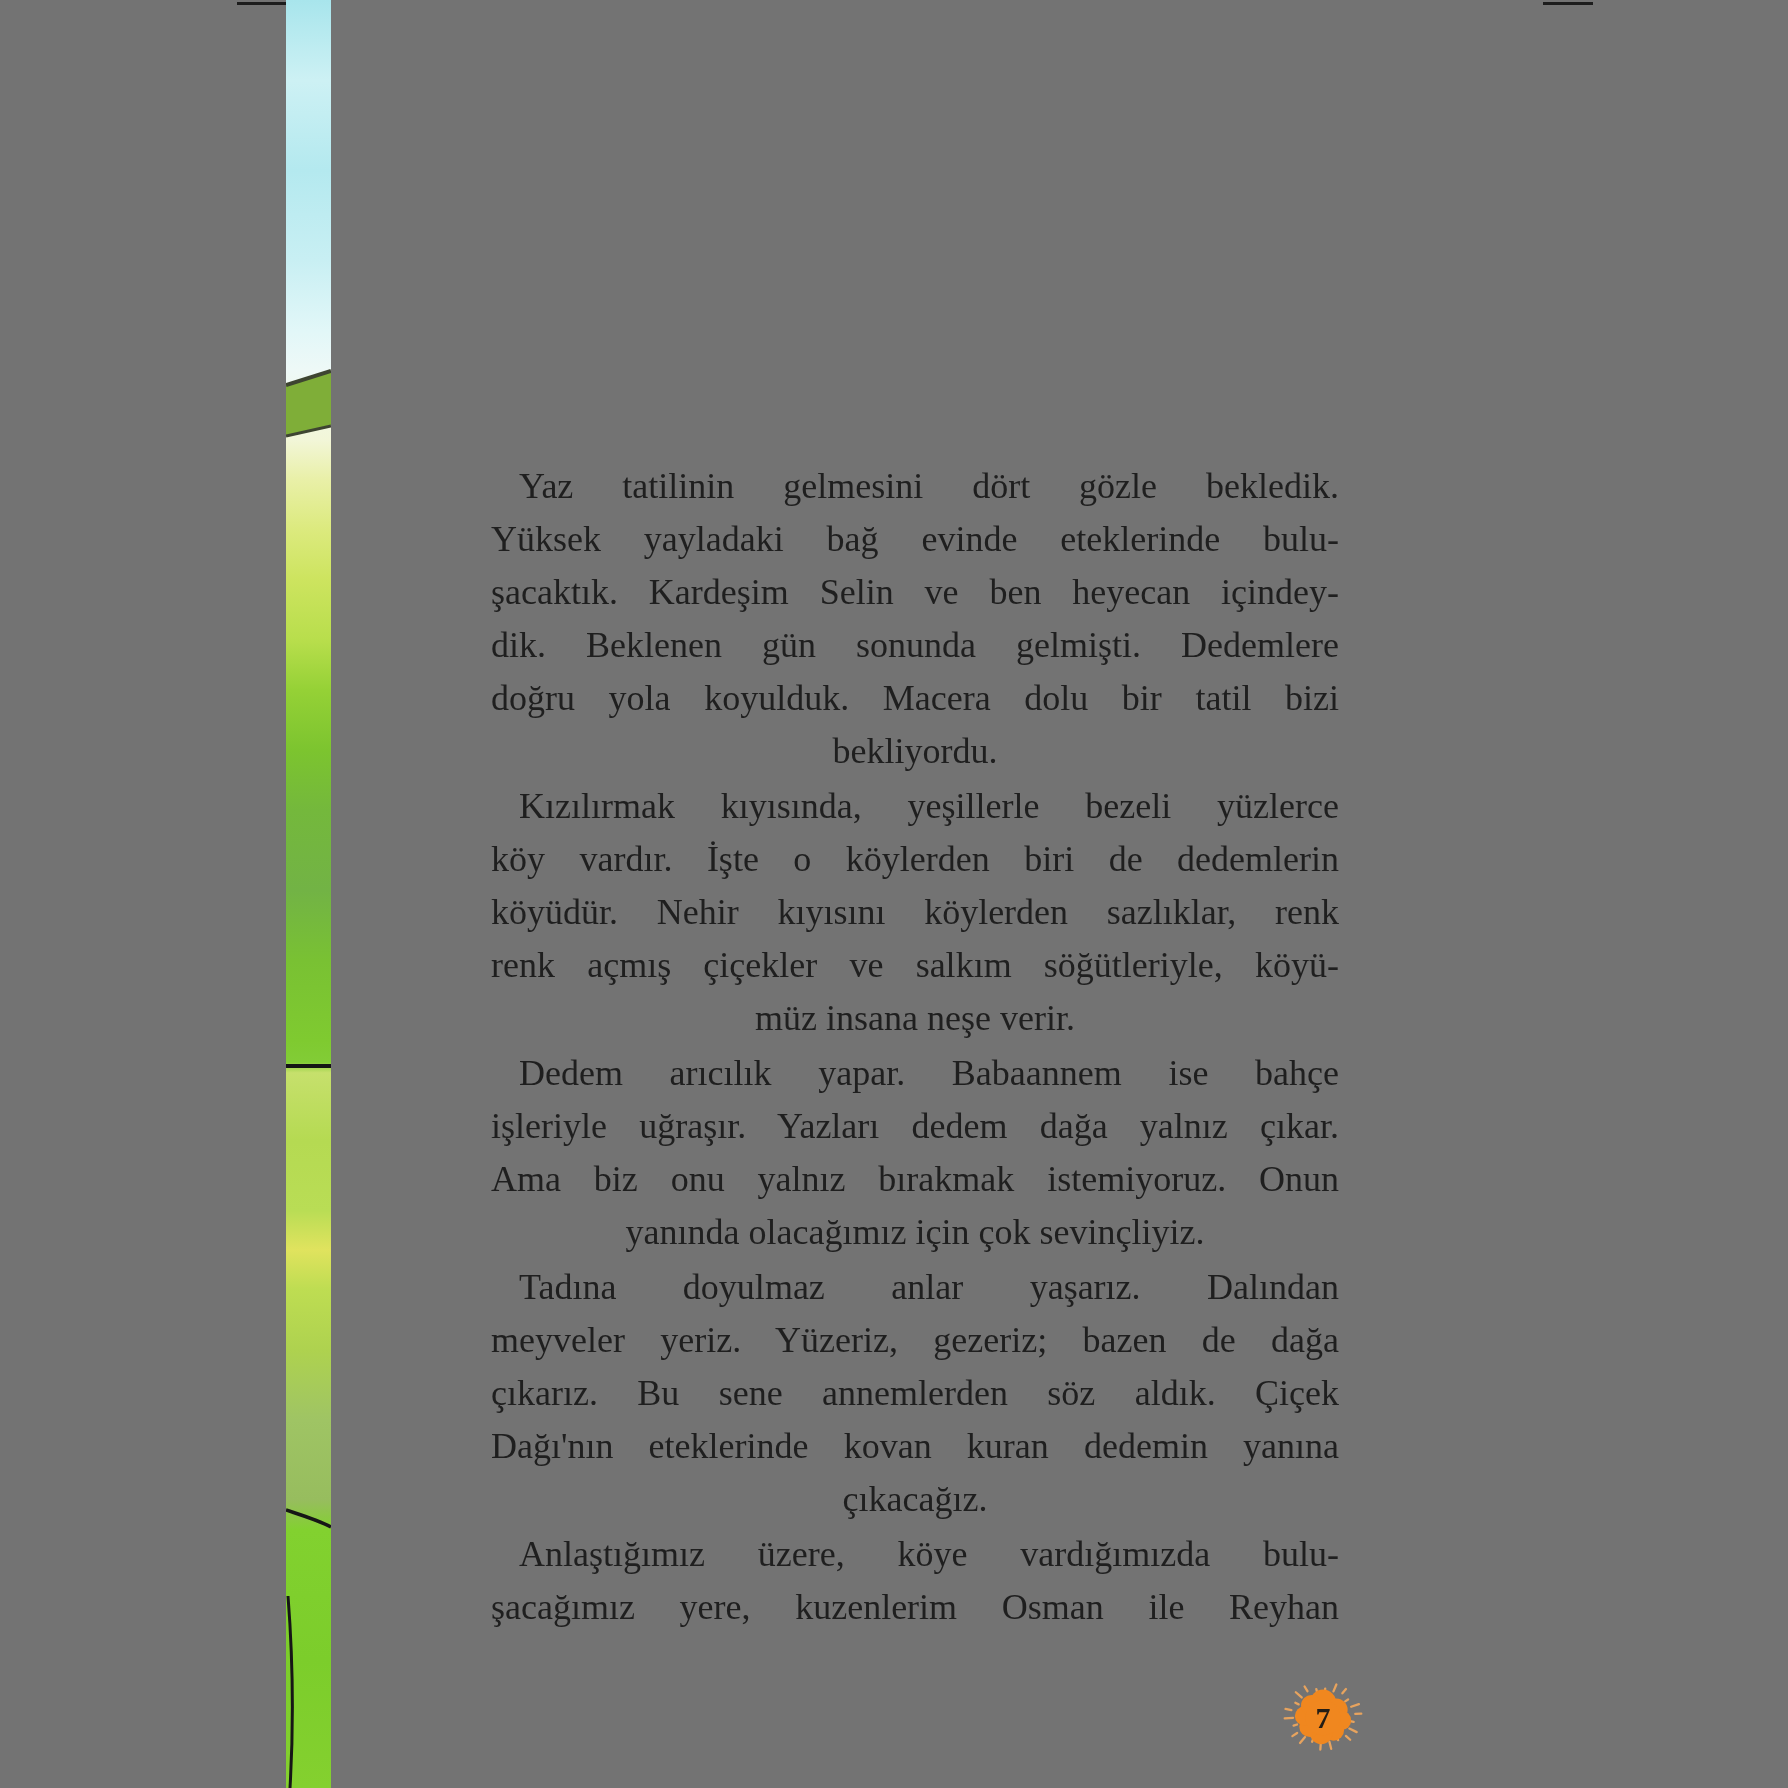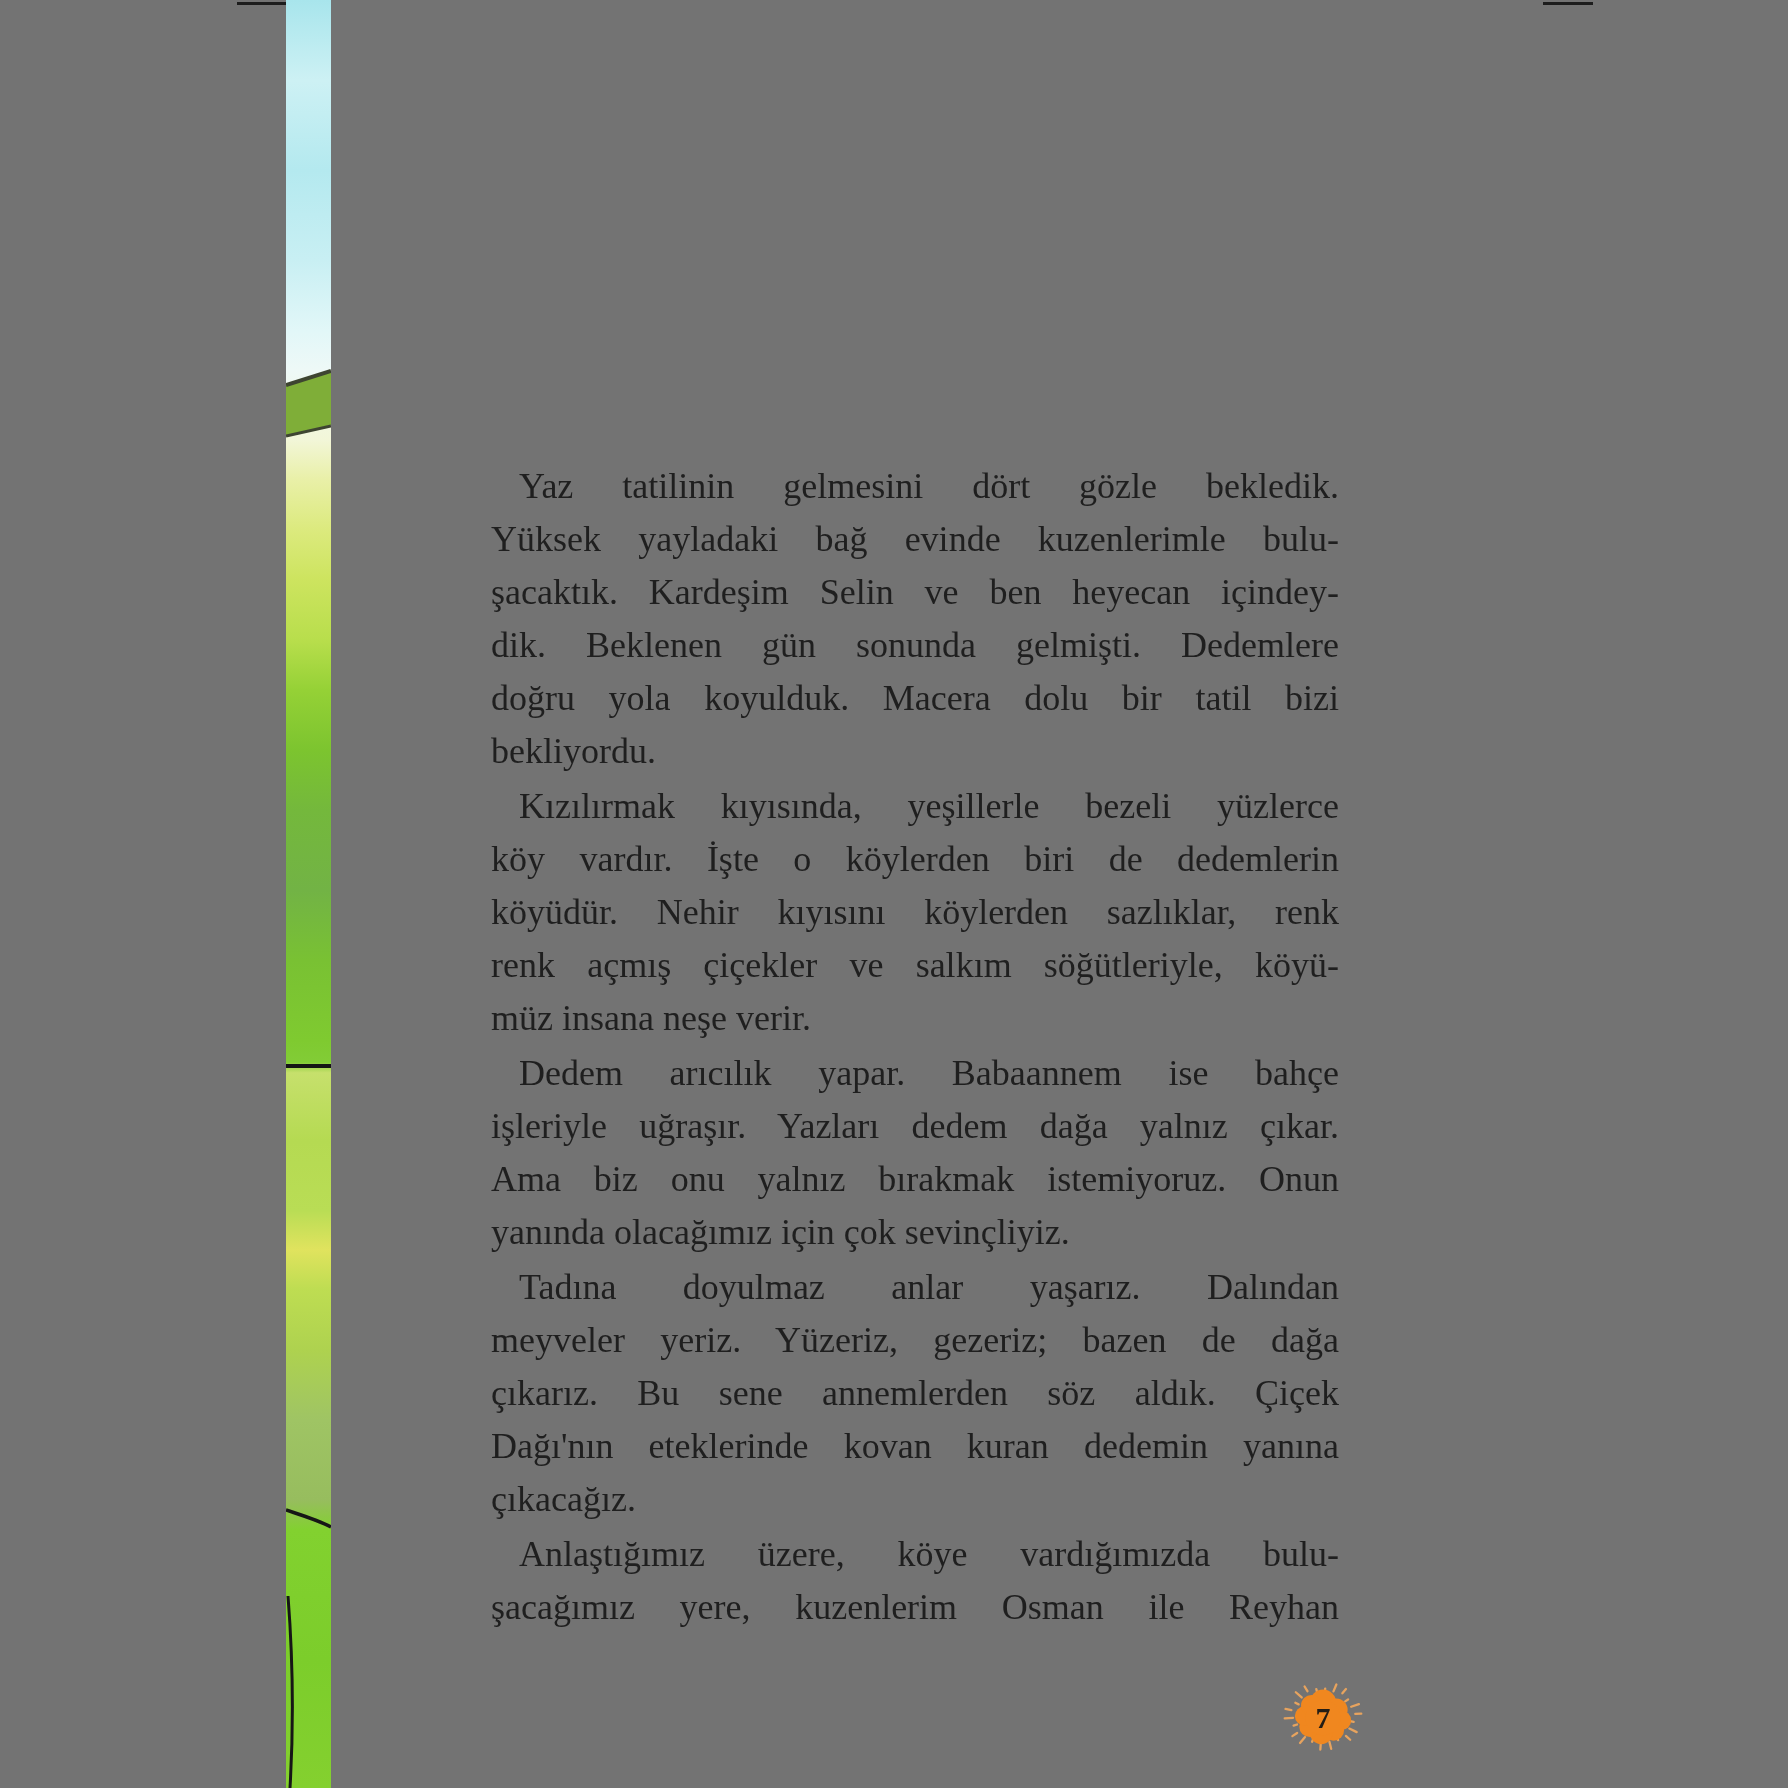--- a/index.html
+++ b/index.html
@@ -12,21 +12,21 @@
   
   .strip{position:absolute;left:286px;top:0;width:45px;height:1788px;}
   .strip svg{display:block;}
   
   .text-block{position:absolute;left:491px;top:460px;width:848px;color:#1f1f1f;
               font-size:36px;line-height:53px;}
   .para{margin:0;}
   .para + .para{margin-top:2px;}
   .line{width:100%;}
   .line.just{text-align:justify;text-align-last:justify;}
-  .line.left{text-align:left;}
+  .line.left{text-align:center;}
   .line.ind{padding-left:28px;box-sizing:border-box;}
   
   .badge{position:absolute;left:1275px;top:1672px;width:96px;height:88px;}
   .badge svg{display:block;width:96px;height:88px;}
   .badge text{font-family:"Liberation Serif","DejaVu Serif",serif;font-weight:bold;font-size:34px;}
 </style>
 </head>
 <body>
 
 <div class="page">
@@ -75,21 +75,21 @@
       <path d="M0,436 L45,426" stroke="#3e4531" stroke-width="3" fill="none"></path>
       <rect x="0" y="1064" width="45" height="4" fill="#151515"></rect>
       <path d="M0,1510 C15,1515 32,1520 45,1527" stroke="#161616" stroke-width="3.5" fill="none"></path>
       <path d="M2,1596 C7,1660 8,1720 4,1788" stroke="#161616" stroke-width="3" fill="none"></path>
     </svg>
   </div>
 
   <main class="text-block" style="color: rgb(31, 31, 31);">
     <div class="para">
       <div class="line just ind">Yaz tatilinin gelmesini dört gözle bekledik.</div>
-      <div class="line just">Yüksek yayladaki bağ evinde kuzenlerimle bulu-</div>
+      <div class="line just">Yüksek yayladaki bağ evinde eteklerinde bulu-</div>
       <div class="line just">şacaktık. Kardeşim Selin ve ben heyecan içindey-</div>
       <div class="line just">dik. Beklenen gün sonunda gelmişti. Dedemlere</div>
       <div class="line just">doğru yola koyulduk. Macera dolu bir tatil bizi</div>
       <div class="line left">bekliyordu.</div>
     </div>
     <div class="para">
       <div class="line just ind">Kızılırmak kıyısında, yeşillerle bezeli yüzlerce</div>
       <div class="line just">köy vardır. İşte o köylerden biri de dedemlerin</div>
       <div class="line just">köyüdür. Nehir kıyısını köylerden sazlıklar, renk</div>
       <div class="line just">renk açmış çiçekler ve salkım söğütleriyle, köyü-</div>

